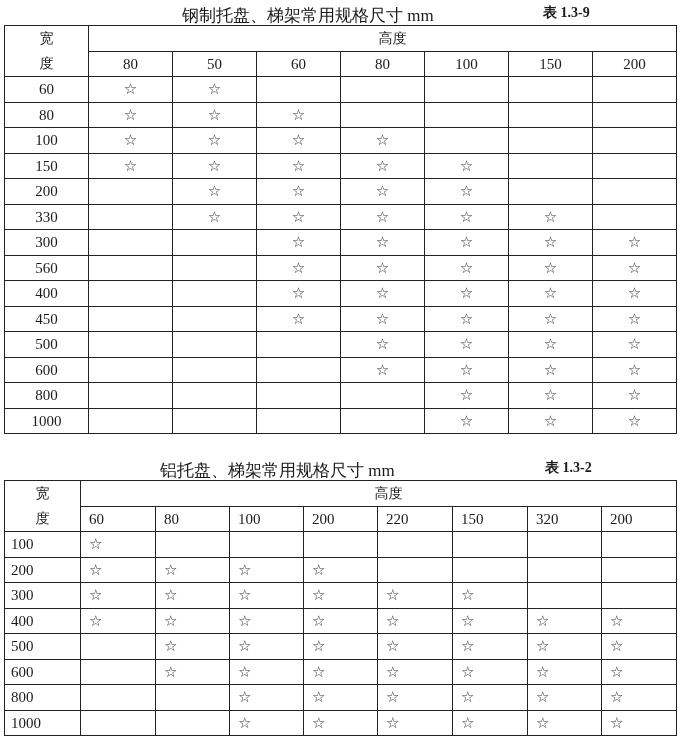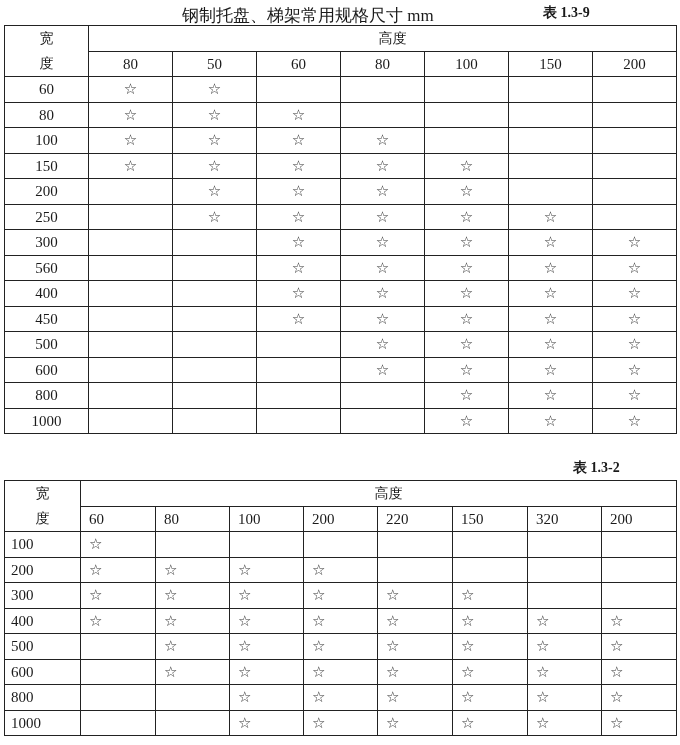--- a/index.html
+++ b/index.html
@@ -103,21 +103,21 @@
         <td>200</td>
         <td></td>
         <td><span class="star">☆</span></td>
         <td><span class="star">☆</span></td>
         <td><span class="star">☆</span></td>
         <td><span class="star">☆</span></td>
         <td></td>
         <td></td>
       </tr>
       <tr>
-        <td>250</td>
+        <td>330</td>
         <td></td>
         <td><span class="star">☆</span></td>
         <td><span class="star">☆</span></td>
         <td><span class="star">☆</span></td>
         <td><span class="star">☆</span></td>
         <td><span class="star">☆</span></td>
         <td></td>
       </tr>
       <tr>
         <td>300</td>
@@ -196,21 +196,22 @@
         <td></td>
         <td></td>
         <td><span class="star">☆</span></td>
         <td><span class="star">☆</span></td>
         <td><span class="star">☆</span></td>
       </tr>
     </tbody>
 </table>
 
 <div class="title-row" style="top:459px;">
-  <span class="title-num" style="left:545px;margin-left:28px;">表 1.3-2</span>
+  <span class="title-main" style="left:160px;">铝托盘、梯架常用规格尺寸 mm</span>
+  <span class="title-num" style="left:545px;">表 1.3-2</span>
 </div>
 
 <table id="t2" style="left:4px; top:480px; width:672px;">
   <colgroup>
     <col style="width:76px">
       <col style="width:75px">
       <col style="width:74px">
       <col style="width:74px">
     <col style="width:74px">
       <col style="width:75px">

